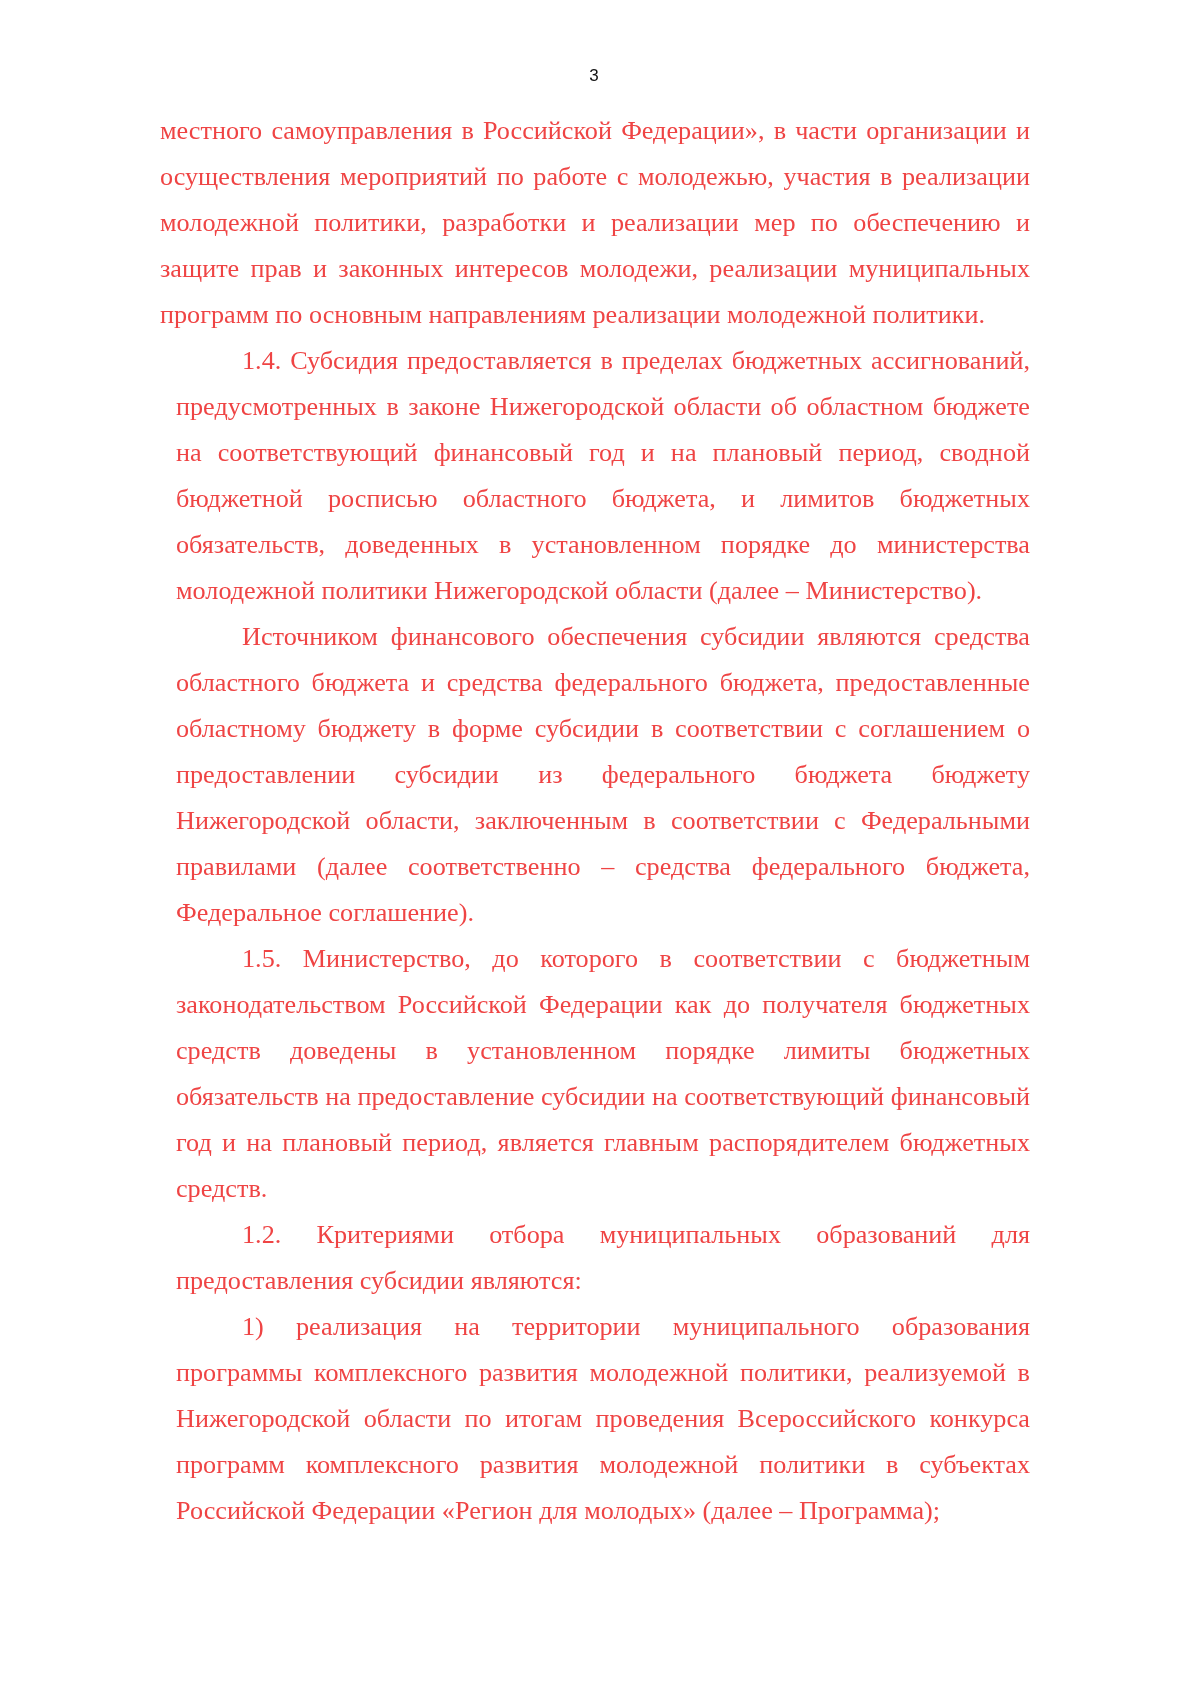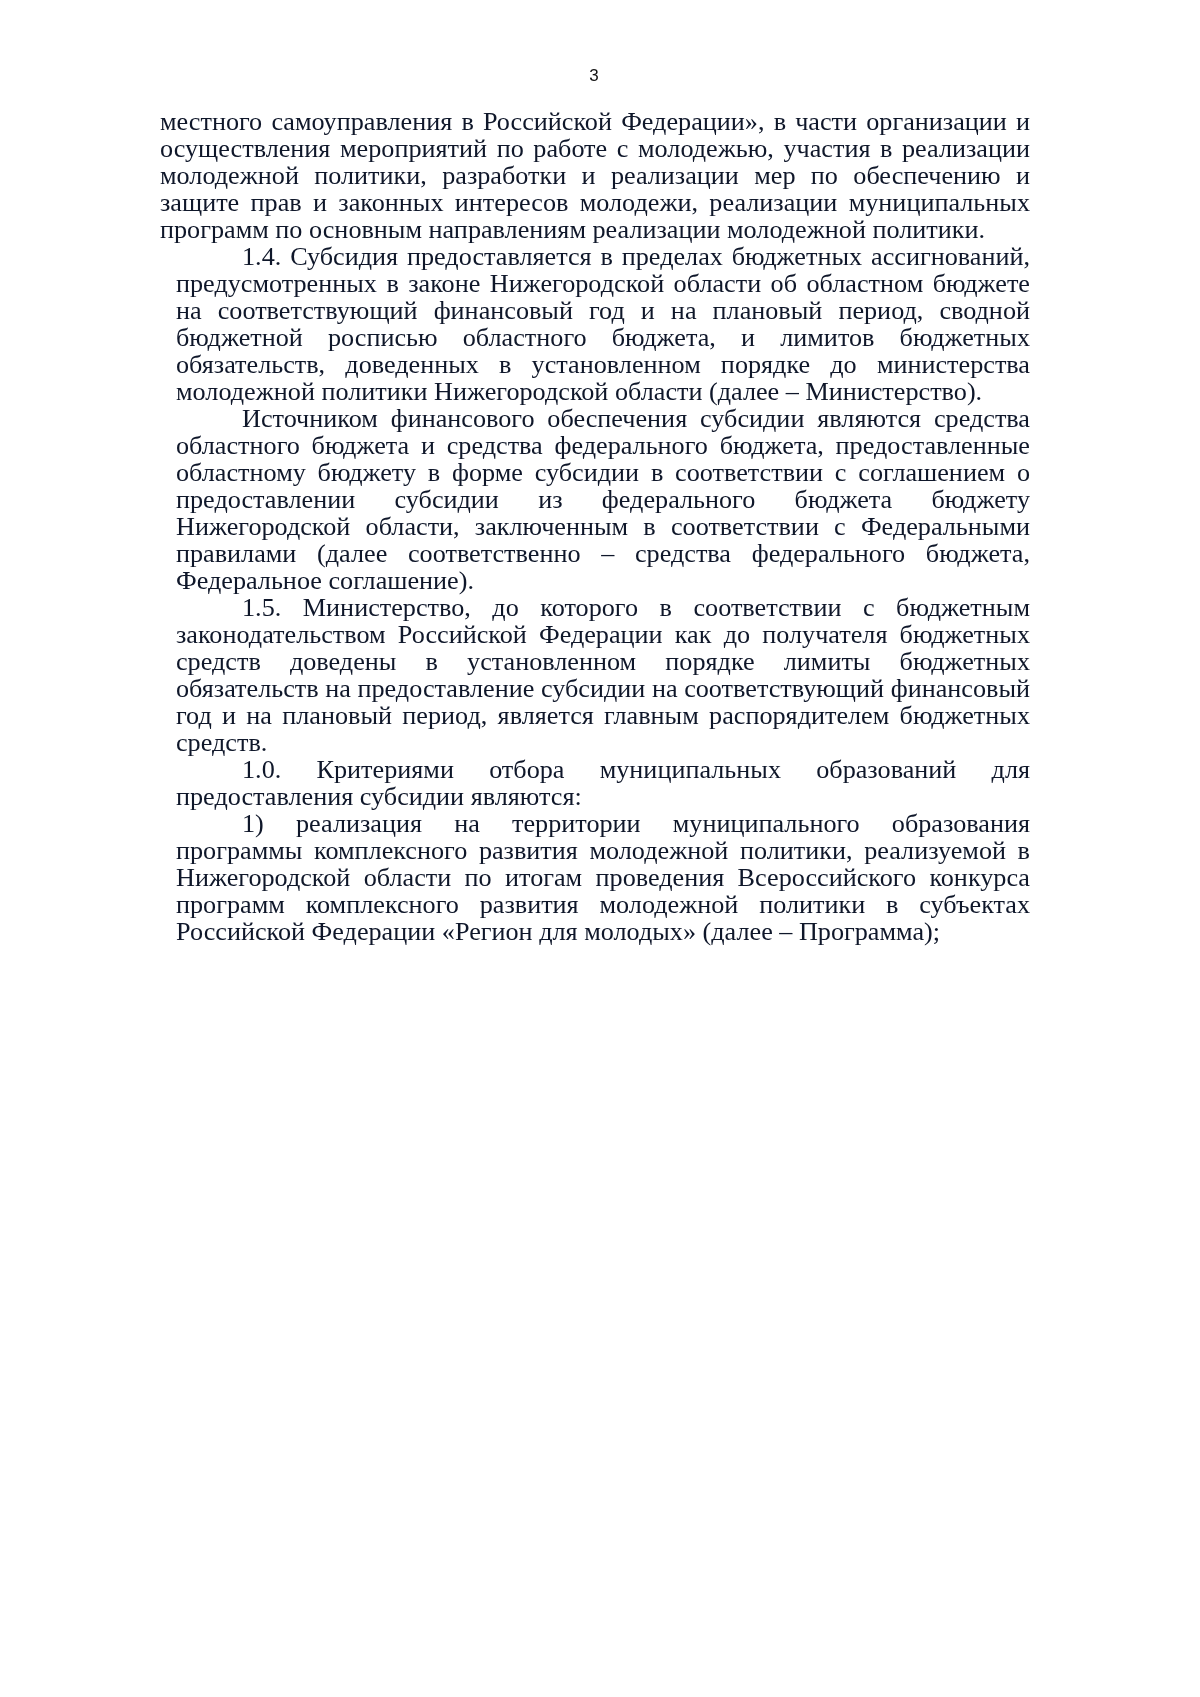--- a/index.html
+++ b/index.html
@@ -31,22 +31,22 @@
       font-size: 17px;
       color: #111111;
     }
     .body-text {
       position: absolute;
       left: 160px;
       top: 108px;
       width: 870px;
       font-family: "Liberation Serif", serif;
       font-size: 26.2px;
-      line-height: 27px;
-      color: #0f172a;
+      line-height: 46px;
+      color: #ef4444;
       text-align: justify;
     }
     .para {
       margin: 0;
       padding: 0;
       text-align: justify;
     }
     .para.indent {
       text-indent: 66px;
       margin-left: 16px;
@@ -59,16 +59,16 @@
 <body>
 
 <div class="page">
   <div class="page-number">3</div>
 
   <div class="body-text">
     <p class="para cont">местного самоуправления в Российской Федерации», в части организации и осуществления мероприятий по работе с молодежью, участия в реализации молодежной политики, разработки и реализации мер по обеспечению и защите прав и законных интересов молодежи, реализации муниципальных программ по основным направлениям реализации молодежной политики.</p>
     <p class="para indent">1.4. Субсидия предоставляется в пределах бюджетных ассигнований, предусмотренных в законе Нижегородской области об областном бюджете на соответствующий финансовый год и на плановый период, сводной бюджетной росписью областного бюджета, и лимитов бюджетных обязательств, доведенных в установленном порядке до министерства молодежной политики Нижегородской области (далее – Министерство).</p>
     <p class="para indent">Источником финансового обеспечения субсидии являются средства областного бюджета и средства федерального бюджета, предоставленные областному бюджету в форме субсидии в соответствии с соглашением о предоставлении субсидии из федерального бюджета бюджету Нижегородской области, заключенным в соответствии с Федеральными правилами (далее соответственно – средства федерального бюджета, Федеральное соглашение).</p>
     <p class="para indent">1.5. Министерство, до которого в соответствии с бюджетным законодательством Российской Федерации как до получателя бюджетных средств доведены в установленном порядке лимиты бюджетных обязательств на предоставление субсидии на соответствующий финансовый год и на плановый период, является главным распорядителем бюджетных средств.</p>
-    <p class="para indent">1.0. Критериями отбора муниципальных образований для предоставления субсидии являются:</p>
+    <p class="para indent">1.2. Критериями отбора муниципальных образований для предоставления субсидии являются:</p>
     <p class="para indent">1) реализация на территории муниципального образования программы комплексного развития молодежной политики, реализуемой в Нижегородской области по итогам проведения Всероссийского конкурса программ комплексного развития молодежной политики в субъектах Российской Федерации «Регион для молодых» (далее – Программа);</p>
   </div>
 </div>
 
 </body></html>

